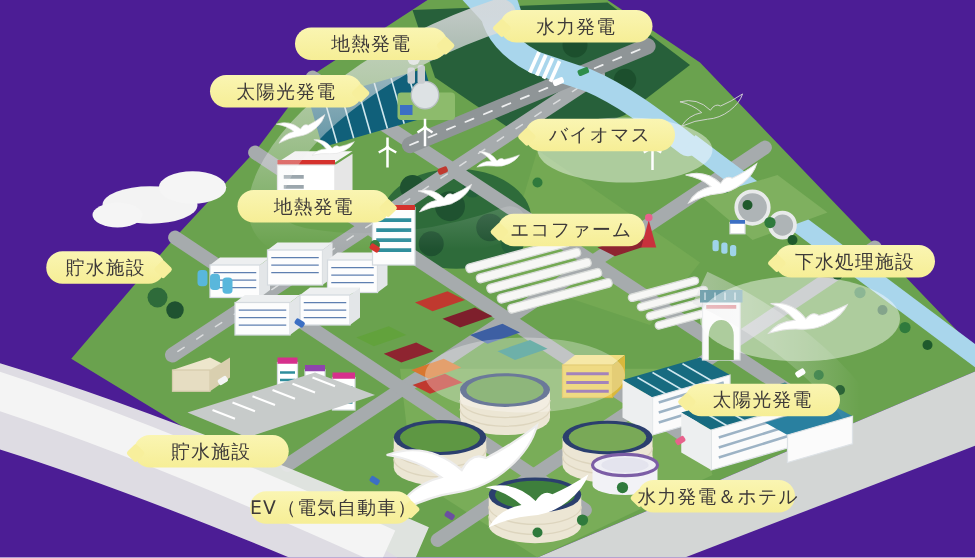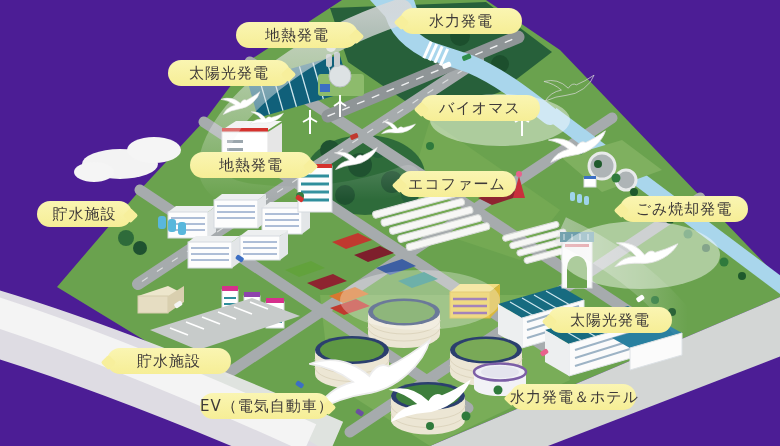--- a/index.html
+++ b/index.html
@@ -426,19 +426,19 @@
   </g>
 </svg>
 
 <div class="pill tail-l" style="left:400px;top:8px;width:122px">水力発電</div>
 <div class="pill tail-r" style="left:236px;top:22px;width:122px">地熱発電</div>
 <div class="pill tail-r" style="left:168px;top:60px;width:122px">太陽光発電</div>
 <div class="pill tail-l" style="left:420px;top:95px;width:120px">バイオマス</div>
 <div class="pill tail-r" style="left:190px;top:152px;width:122px">地熱発電</div>
 <div class="pill tail-l" style="left:398px;top:171px;width:118px">エコファーム</div>
 <div class="pill tail-r" style="left:37px;top:201px;width:95px">貯水施設</div>
-<div class="pill tail-l" style="left:620px;top:196px;width:128px">ごみ焼却発電</div>
+<div class="pill tail-l" style="left:620px;top:196px;width:128px">下水処理施設</div>
 <div class="pill tail-l" style="left:548px;top:307px;width:124px">太陽光発電</div>
 <div class="pill tail-l" style="left:107px;top:348px;width:124px">貯水施設</div>
 <div class="pill tail-r" style="left:200px;top:393px;width:130px">EV（電気自動車）</div>
 <div class="pill tail-l" style="left:510px;top:384px;width:126px">水力発電＆ホテル</div>
 
 </div>
 
 </body></html>

